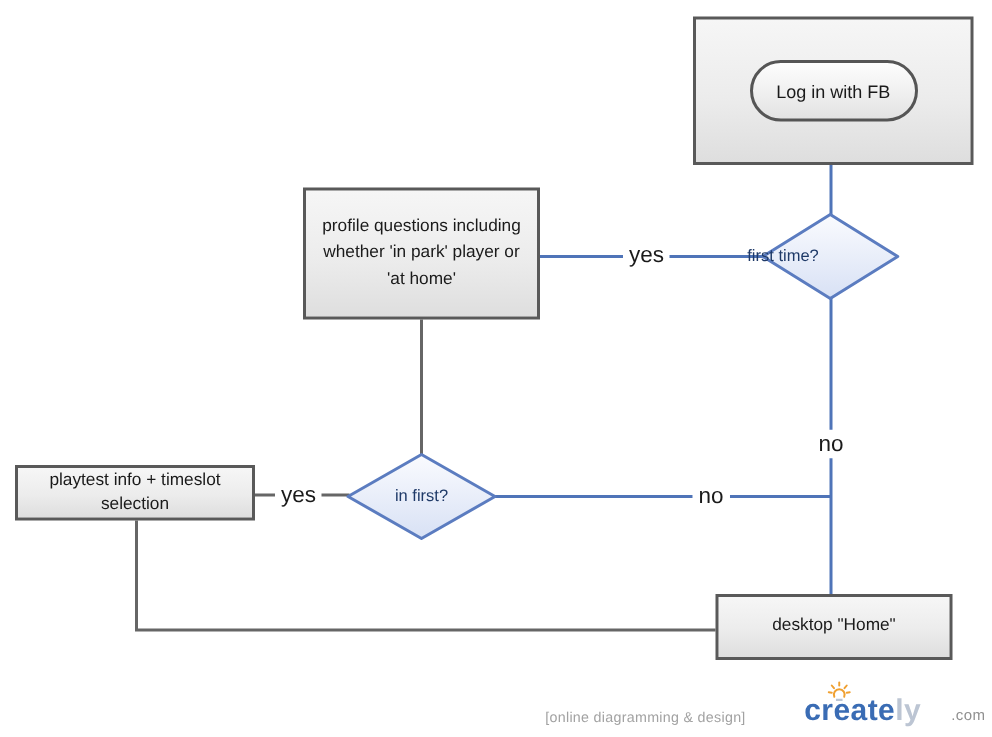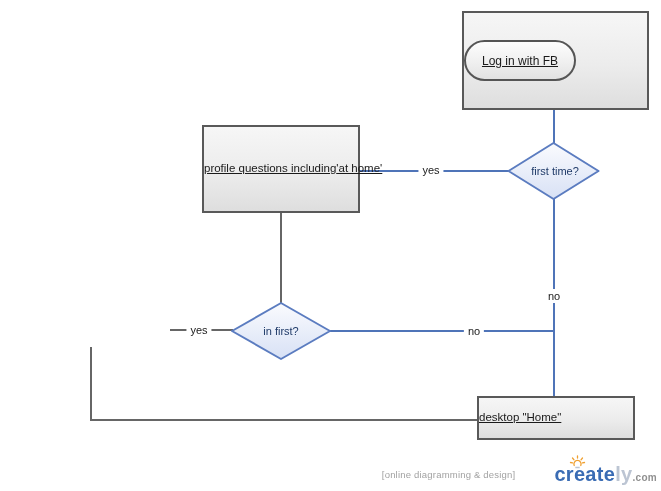--- a/index.html
+++ b/index.html
@@ -6,63 +6,63 @@
   #canvas{
     position:relative;width:661px;height:491px;background:#ffffff;overflow:hidden;
     font-family:"Liberation Sans",sans-serif;
   }
   #wires{position:absolute;left:0;top:0;width:661px;height:491px;}
 
   .node{
     position:absolute;box-sizing:border-box;
     border:2px solid #595959;
     background:linear-gradient(180deg,#f6f6f6 0%,#ececec 55%,#dedede 100%);
-    display:flex;align-items:center;justify-content:flex-start;
-    text-align:center;color:#1a1a1a;font-size:11.5px;line-height:1.5;text-decoration:underline;
+    display:flex;align-items:center;justify-content:center;
+    text-align:center;color:#1a1a1a;font-size:11.5px;line-height:1.5;
   }
   .node .line{white-space:nowrap;}
 
   #login-box{left:462px;top:11px;width:187px;height:99px;}
   .pill{
     box-sizing:border-box;width:112px;height:41px;border:2px solid #555555;border-radius:21px;
     background:linear-gradient(180deg,#fdfdfd 0%,#eeeeee 60%,#e2e2e2 100%);
     display:flex;align-items:center;justify-content:center;
     font-size:12px;color:#1a1a1a;
   }
 
-  #profile-box{left:202px;top:125px;width:158px;height:88px;flex-direction:row;}
+  #profile-box{left:202px;top:125px;width:158px;height:88px;flex-direction:column;}
   #playtest-box{left:10px;top:310px;width:160px;height:37px;flex-direction:column;line-height:1.35;}
   #desktop-box{left:477px;top:396px;width:158px;height:44px;}
 
   .diamond-label{
     position:absolute;transform:translate(-50%,-50%);
     color:#1f3a68;font-size:11px;white-space:nowrap;
   }
-  #first-time-label{left:555px;top:171px;}
+  #first-time-label{left:522px;top:171px;}
   #in-park-label{left:281px;top:331px;}
 
   .edge-label{
     position:absolute;transform:translate(-50%,-50%);
     background:#ffffff;padding:1px 4px;
-    font-size:11px;color:#1a1a1a;white-space:nowrap;
+    font-size:15px;color:#1a1a1a;white-space:nowrap;
   }
   #lbl-ft-yes{left:431px;top:170px;}
   #lbl-ft-no{left:554px;top:296px;}
   #lbl-ip-yes{left:199px;top:330px;}
   #lbl-ip-no{left:474px;top:331px;}
 
   #footer{
     position:absolute;right:4px;bottom:7px;
-    display:flex;align-items:center;gap:7px;
+    display:flex;align-items:flex-end;gap:7px;
   }
   #tagline{font-size:9.5px;color:#a2a2a2;letter-spacing:0.2px;}
   #brand{position:relative;font-size:20px;font-weight:bold;letter-spacing:0.3px;line-height:1;}
   #brand .create{color:#3a6cb4;margin-left:32px;}
   #brand .ly{color:#bcc5d3;}
-  #brand .tld{font-size:10px;font-weight:bold;color:#909090;}
+  #brand .tld{font-size:10px;font-weight:normal;color:#909090;margin-left:20px;}
   #bulb{position:absolute;left:47px;top:-11px;}
 </style>
 </head>
 <body>
 
 <div id="canvas">
 
   <svg id="wires" viewBox="0 0 661 491">
     <defs>
       <linearGradient id="diamondGrad" x1="0" y1="0" x2="0" y2="1">
@@ -85,23 +85,28 @@
   </svg>
 
   <div class="node" id="login-box">
     <div class="pill">
       <span>Log in with FB</span>
     </div>
   </div>
 
   <div class="node" id="profile-box">
     <div class="line">profile questions including</div>
+    <div class="line">whether 'in park' player or</div>
     <div class="line">'at home'</div>
   </div>
 
+  <div class="node" id="playtest-box">
+    <div class="line">playtest info + timeslot</div>
+    <div class="line">selection</div>
+  </div>
 
   <div class="node" id="desktop-box">
     <span>desktop "Home"</span>
   </div>
 
   <div class="diamond-label" id="first-time-label">first time?</div>
   <div class="diamond-label" id="in-park-label">in first?</div>
 
   <div class="edge-label" id="lbl-ft-yes">yes</div>
   <div class="edge-label" id="lbl-ft-no">no</div>

